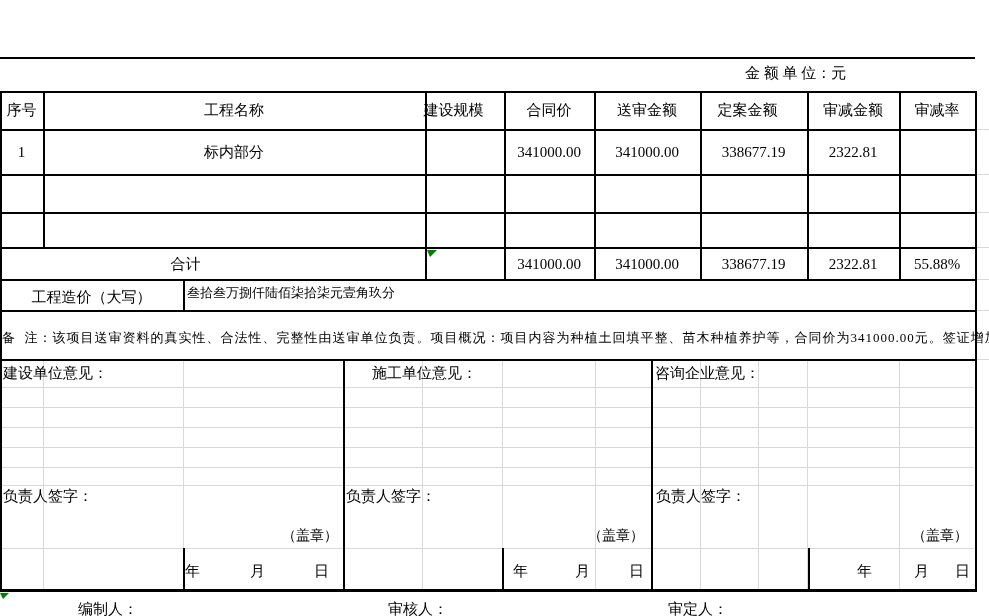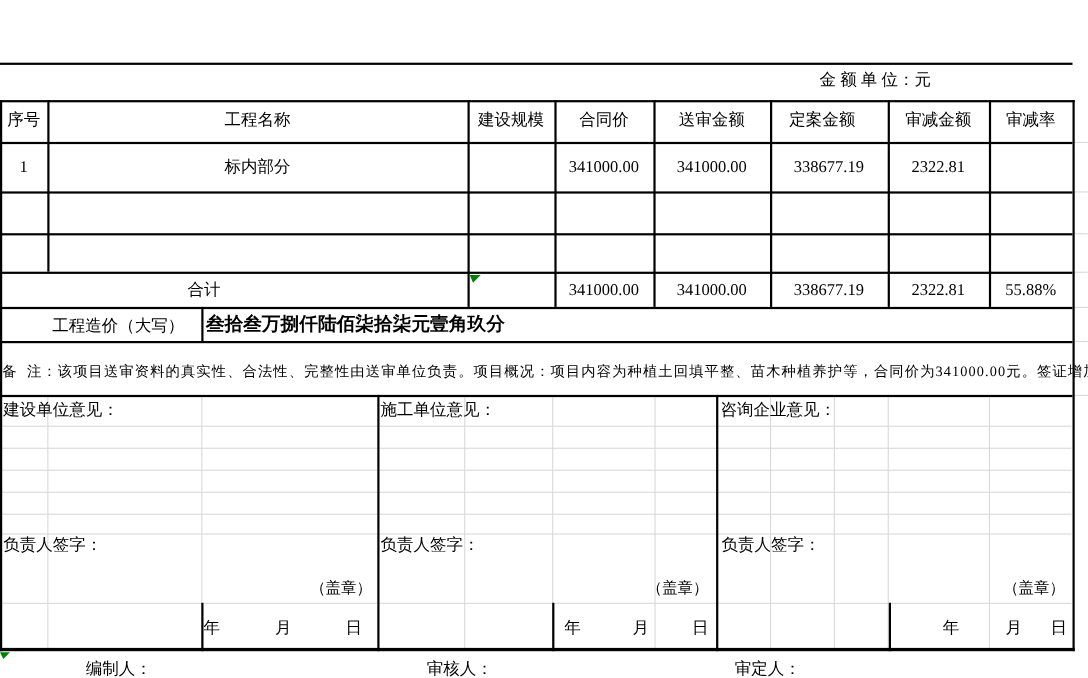--- a/index.html
+++ b/index.html
@@ -71,54 +71,54 @@
   <div class="vl" style="left:502px;top:548px;height:44px;"></div>
   <div class="vl" style="left:808px;top:548px;height:44px;"></div>
 
   <div class="tri" style="left:427px;top:250px;border-top:7px solid #008000;border-right:7px solid transparent;"></div>
   <div class="tri" style="left:0;top:593px;border-top:6px solid #008000;border-right:6px solid transparent;"></div>
 
   <div class="t" style="left:745px;top:64px;">金 额 单 位：元</div>
 
   <div class="t c" style="left:0;top:101px;width:43px;">序号</div>
   <div class="t c" style="left:43px;top:101px;width:382px;">工程名称</div>
-  <div class="t c" style="left:425px;top:101px;width:79px;">建设规模</div>
+  <div class="t c" style="left:414px;top:101px;width:79px;">建设规模</div>
   <div class="t c" style="left:504px;top:101px;width:90px;">合同价</div>
   <div class="t c" style="left:594px;top:101px;width:106px;">送审金额</div>
   <div class="t c" style="left:700px;top:101px;width:95px;">定案金额</div>
   <div class="t c" style="left:807px;top:101px;width:92px;">审减金额</div>
   <div class="t c" style="left:899px;top:101px;width:76px;">审减率</div>
 
   <div class="t c" style="left:0;top:143px;width:43px;">1</div>
   <div class="t c" style="left:43px;top:143px;width:382px;">标内部分</div>
   <div class="t c" style="left:504px;top:143px;width:90px;">341000.00</div>
   <div class="t c" style="left:594px;top:143px;width:106px;">341000.00</div>
   <div class="t c" style="left:700px;top:143px;width:107px;">338677.19</div>
   <div class="t c" style="left:807px;top:143px;width:92px;">2322.81</div>
 
   <div class="t c" style="left:0;top:255px;width:371px;">合计</div>
   <div class="t c" style="left:504px;top:255px;width:90px;">341000.00</div>
   <div class="t c" style="left:594px;top:255px;width:106px;">341000.00</div>
   <div class="t c" style="left:700px;top:255px;width:107px;">338677.19</div>
   <div class="t c" style="left:807px;top:255px;width:92px;">2322.81</div>
   <div class="t c" style="left:899px;top:255px;width:76px;">55.88%</div>
 
-  <div class="t c" style="left:16px;top:288px;width:183px;">工程造价（大写）</div>
-  <div class="t" style="left:187px;top:285px;font-size:17px;font-weight:bold;">叁拾叁万捌仟陆佰柒拾柒元壹角玖分</div>
+  <div class="t c" style="left:0;top:288px;width:183px;">工程造价（大写）</div>
+  <div class="t" style="left:187px;top:285px;font-size:13px;font-weight:normal;">叁拾叁万捌仟陆佰柒拾柒元壹角玖分</div>
 
   <div class="t pre" style="left:2px;top:330px;font-size:13px;letter-spacing:1px;">备  注：该项目送审资料的真实性、合法性、完整性由送审单位负责。项目概况：项目内容为种植土回填平整、苗木种植养护等，合同价为341000.00元。签证增加：/元</div>
 
   <div class="t" style="left:3px;top:364px;">建设单位意见：</div>
   <div class="t" style="left:3px;top:487px;">负责人签字：</div>
   <div class="t r" style="left:200px;top:528px;width:138px;font-size:14px;">（盖章）</div>
   <div class="t" style="left:185px;top:562px;">年</div>
   <div class="t" style="left:250px;top:562px;">月</div>
   <div class="t" style="left:314px;top:562px;">日</div>
 
-  <div class="t" style="left:346px;top:364px;">施工单位意见：</div>
+  <div class="t" style="left:346px;top:364px;padding-left:26px;">施工单位意见：</div>
   <div class="t" style="left:346px;top:487px;">负责人签字：</div>
   <div class="t r" style="left:506px;top:528px;width:138px;font-size:14px;">（盖章）</div>
   <div class="t" style="left:513px;top:562px;">年</div>
   <div class="t" style="left:575px;top:562px;">月</div>
   <div class="t" style="left:629px;top:562px;">日</div>
 
   <div class="t" style="left:655px;top:364px;">咨询企业意见：</div>
   <div class="t" style="left:656px;top:487px;">负责人签字：</div>
   <div class="t r" style="left:830px;top:528px;width:138px;font-size:14px;">（盖章）</div>
   <div class="t" style="left:857px;top:562px;">年</div>

